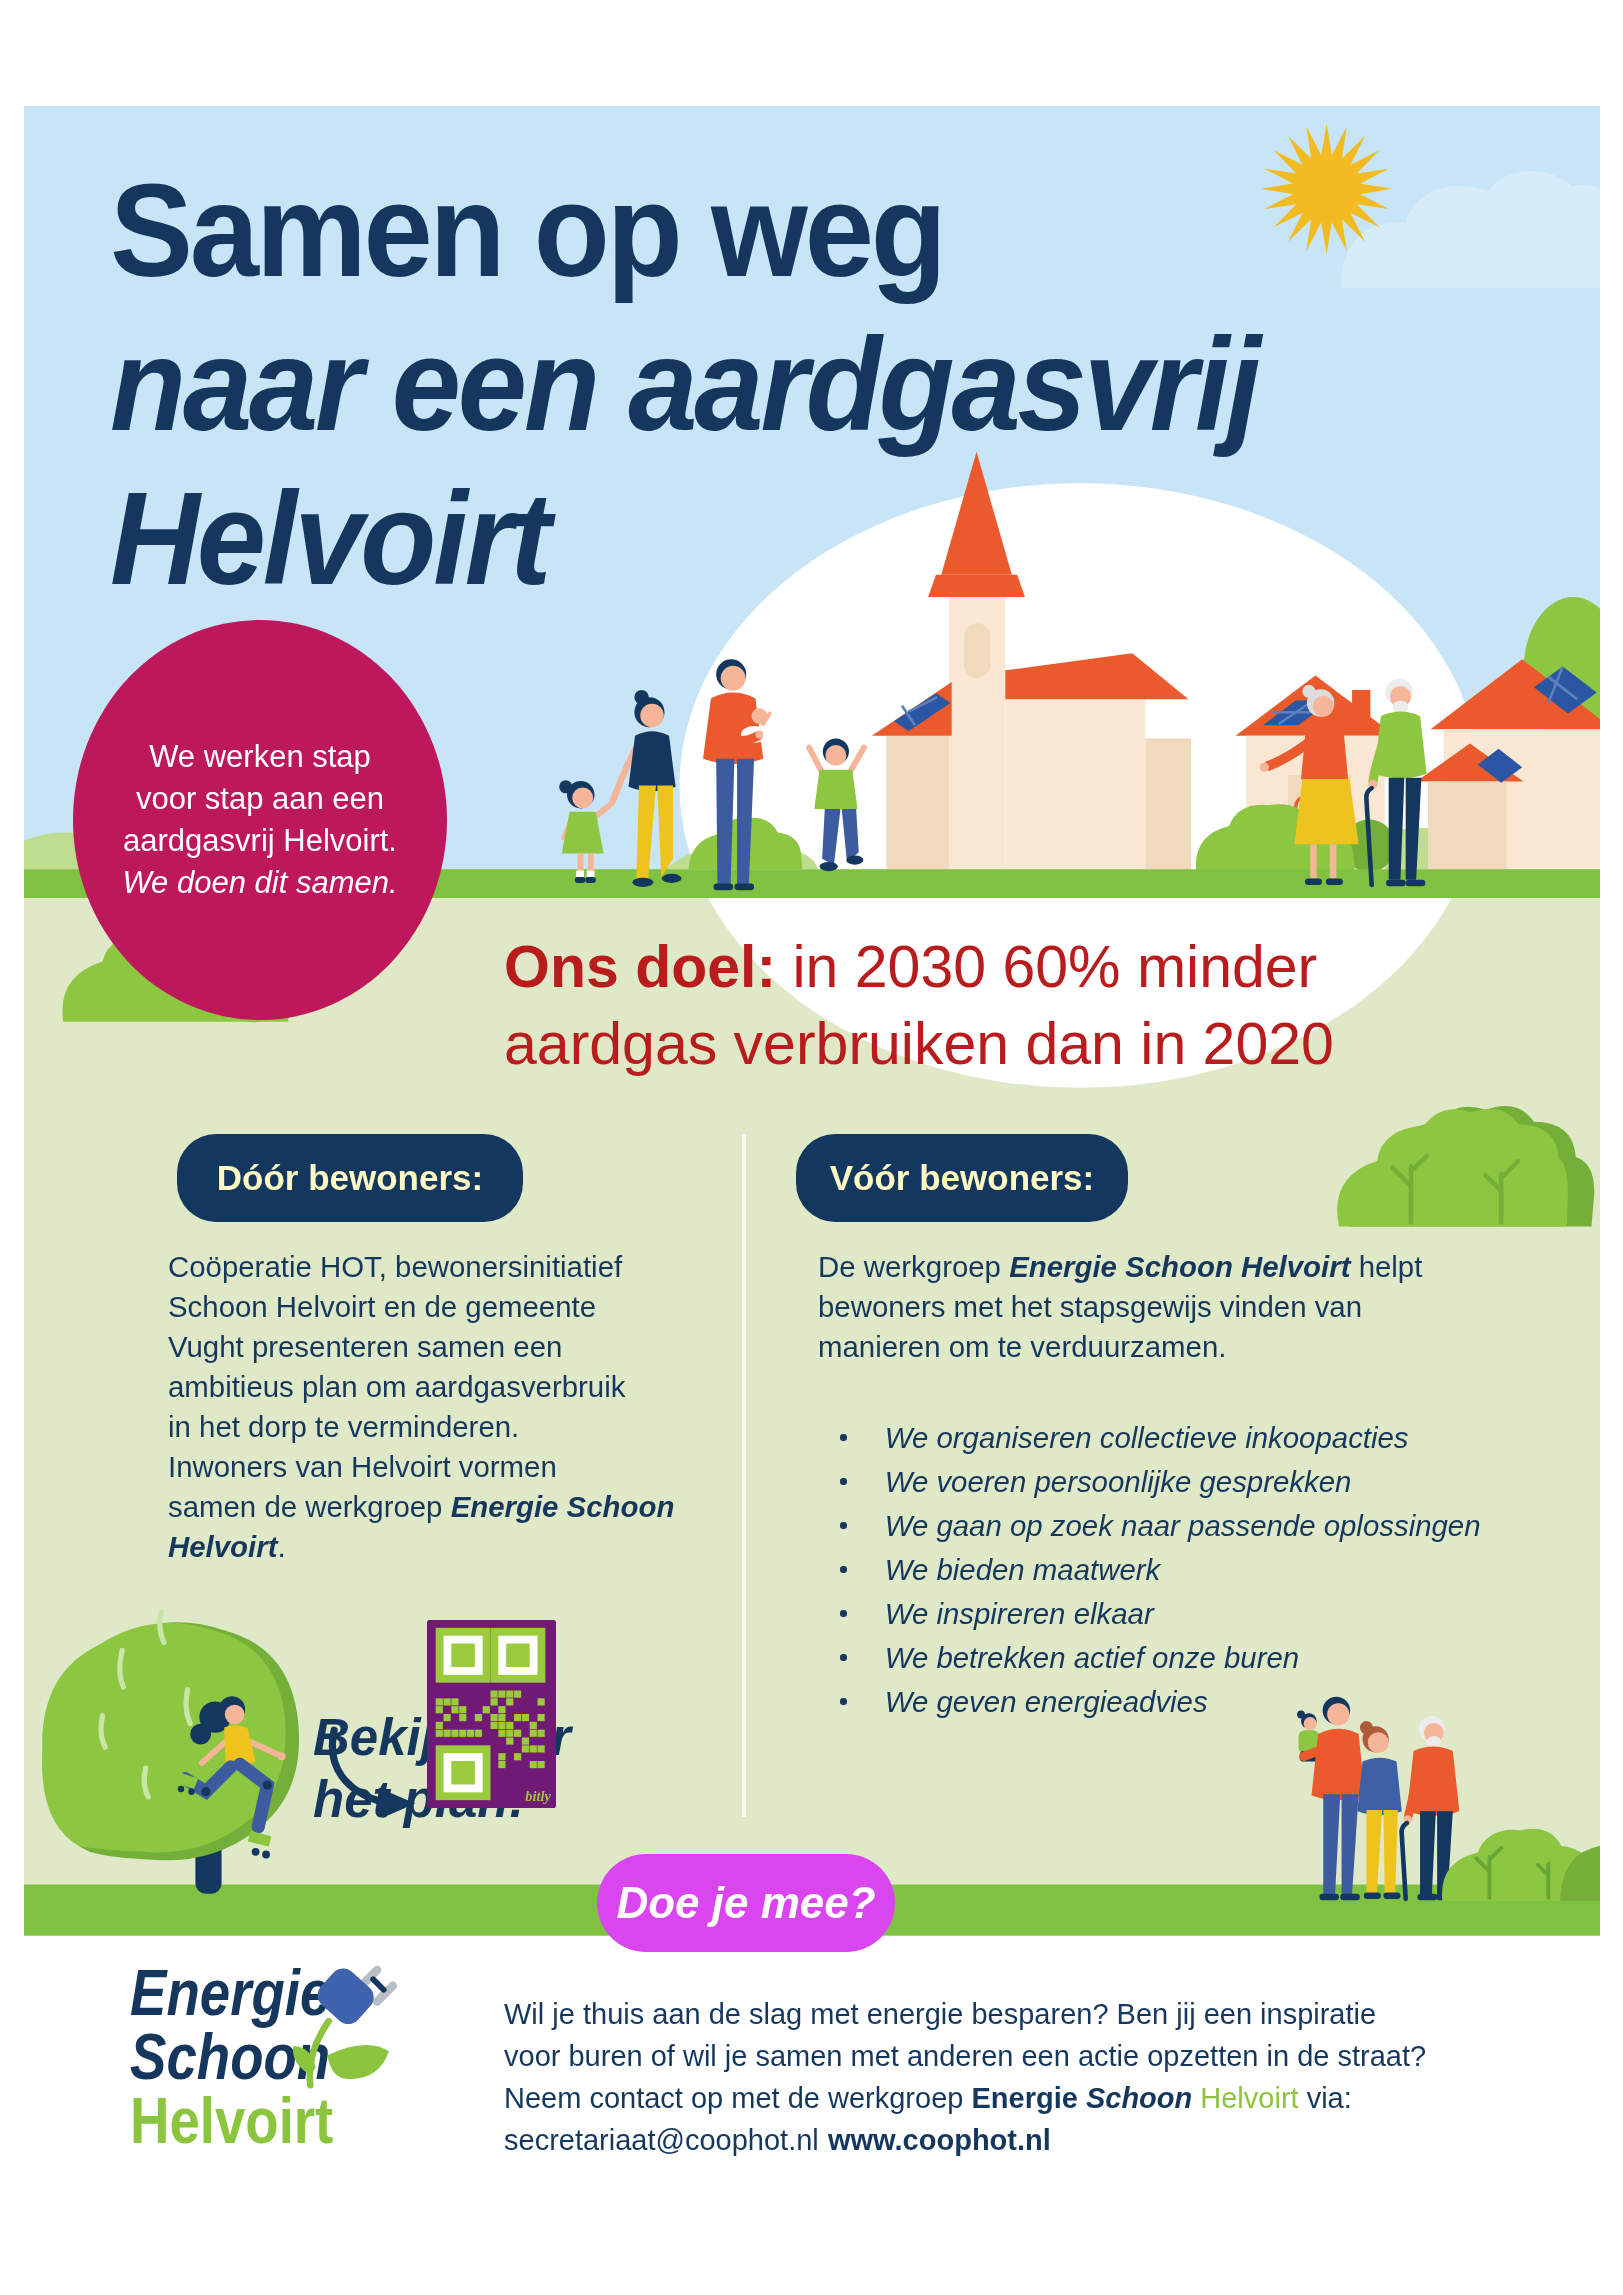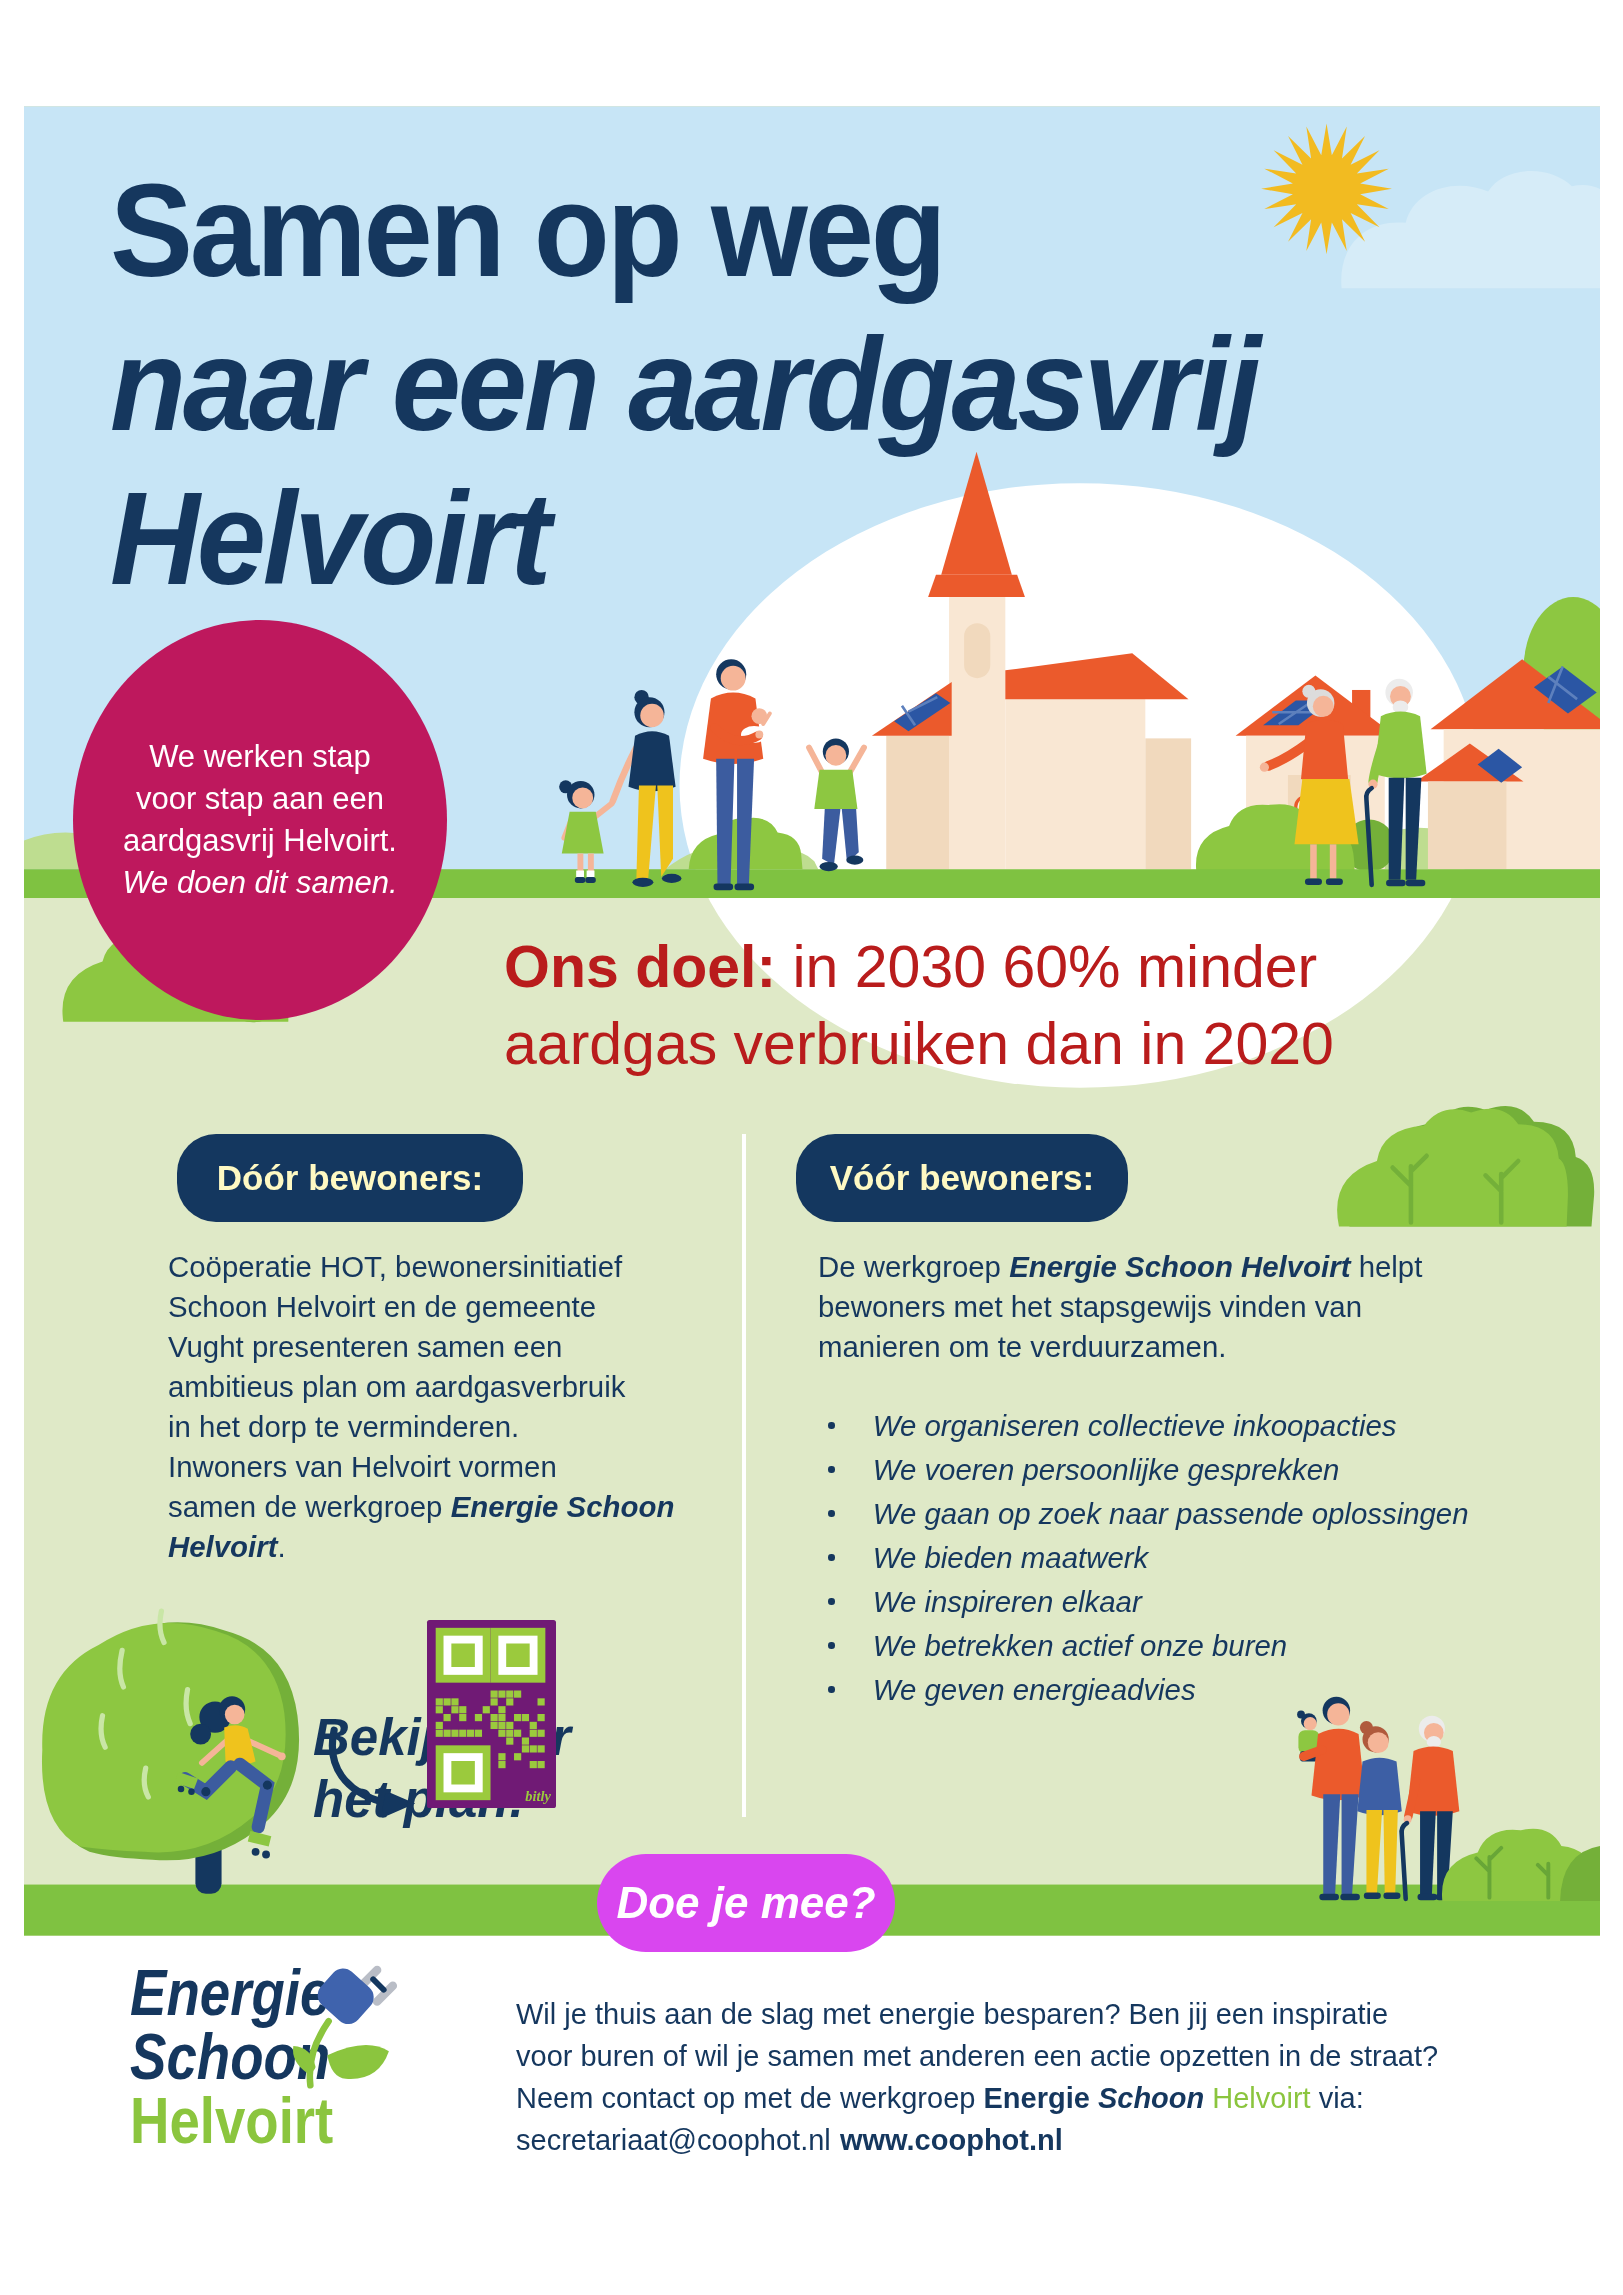--- a/index.html
+++ b/index.html
@@ -27,21 +27,21 @@
   .pill{position:absolute;height:88px;background:#14375f;border-radius:39px;color:#fef9c3;
         font-size:35px;font-weight:700;display:flex;align-items:center;justify-content:center;white-space:nowrap;}
   .pill-left{left:177px;top:1134px;width:346px;}
   .pill-right{left:796px;top:1134px;width:332px;}
 
   .divider{position:absolute;left:742px;top:1134px;width:3.9px;height:683px;background:#ffffff;}
 
   .colL{position:absolute;left:168px;top:1247px;font-size:29.4px;line-height:40px;white-space:nowrap;}
   .colR{position:absolute;left:818px;top:1247px;font-size:29.4px;line-height:40px;white-space:nowrap;}
 
-  .bullets{position:absolute;left:819px;top:1404px;margin:0;padding:0;list-style:none;
+  .bullets{position:absolute;left:819px;top:1404px;margin:12px;padding:0;list-style:none;
            font-size:29.4px;line-height:44px;font-style:italic;}
   .bullets li{display:flex;white-space:nowrap;}
   .dot{width:6.5px;height:6.5px;border-radius:50%;background:#15375e;margin:18.3px 38px 0 9.2px;flex:none;}
 
   .plan-label{position:absolute;left:313px;top:1707px;font-size:51px;line-height:62px;
               font-weight:700;font-style:italic;white-space:nowrap;}
 
   .qr{position:absolute;left:427px;top:1620px;width:129px;height:188px;background:#701a75;border-radius:2.6px;}
   .qr svg{position:absolute;left:0;top:0;}
   .bitly{position:absolute;right:5.2px;bottom:2.6px;color:#9bca3d;font-family:"Liberation Serif",serif;
@@ -51,21 +51,21 @@
        color:#fff;display:flex;align-items:center;justify-content:center;font-size:44px;font-weight:700;font-style:italic;}
 
   .logo{position:absolute;left:130px;top:0;transform:scaleX(.84);transform-origin:left top;}
   .logo div{position:absolute;left:0;font-size:65px;font-weight:700;white-space:nowrap;}
   .logo .l1{top:1955px;font-style:italic;color:#15375e;}
   .logo .l2{top:2019px;font-style:italic;color:#15375e;}
   .logo .l3{top:2083px;color:#8bc53e;}
 
   .plug{position:absolute;left:288px;top:1957px;}
 
-  .contact{position:absolute;left:504px;top:1993px;font-size:29px;line-height:42px;color:#15375e;white-space:nowrap;margin-left:12px;}
+  .contact{position:absolute;left:504px;top:1993px;font-size:29px;line-height:42px;color:#15375e;white-space:nowrap;}
   .green{color:#8bc53e;}
 </style>
 </head>
 <body>
 
 <div class="poster">
   <svg viewBox="0 0 2409 2796" width="1576" height="1830">
 
     <rect x="0" y="0" width="2409" height="1210" fill="#c7e5f6"></rect>
     <rect x="0" y="1210" width="2409" height="1586" fill="#dfe9c7"></rect>

